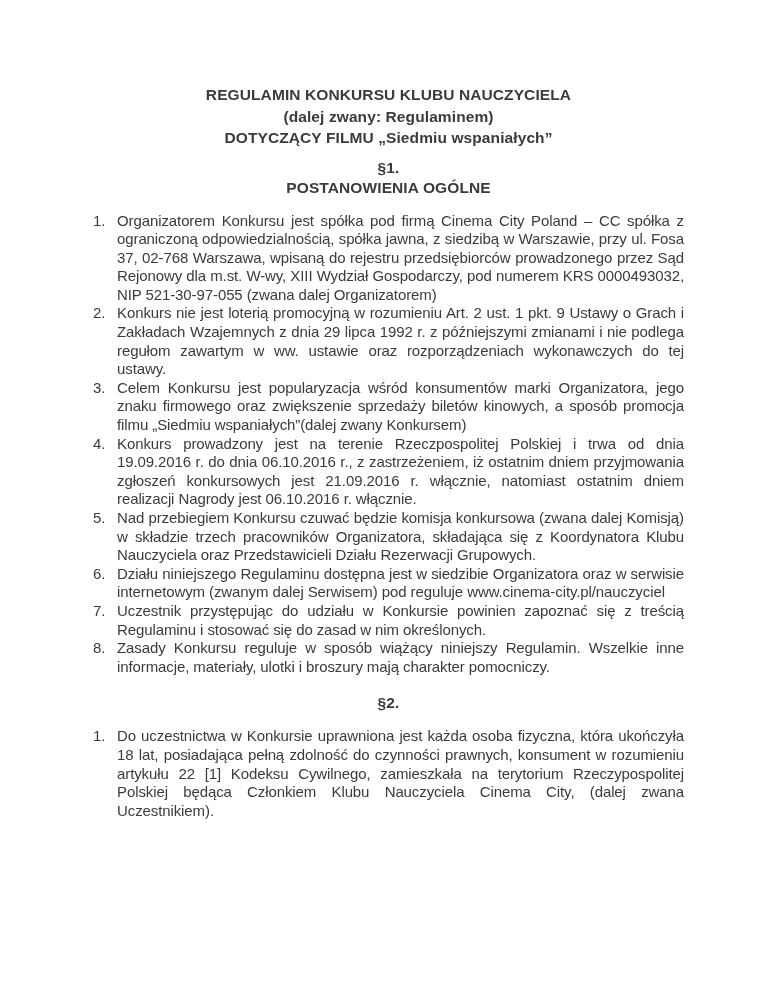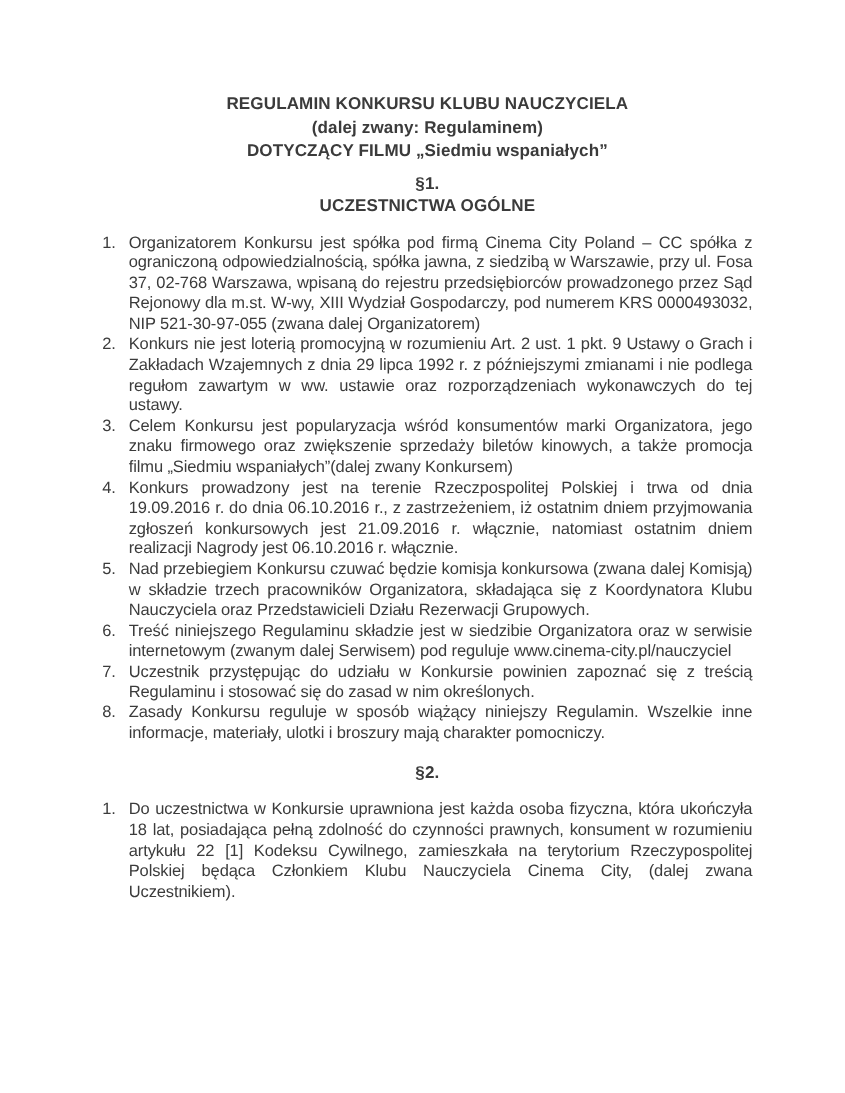--- a/index.html
+++ b/index.html
@@ -65,47 +65,47 @@
   <div class="content">
 
     <div class="doc-title">
       <div>REGULAMIN KONKURSU KLUBU NAUCZYCIELA</div>
       <div>(dalej zwany: Regulaminem)</div>
       <div>DOTYCZĄCY FILMU „Siedmiu wspaniałych”</div>
     </div>
 
     <div class="section-heading heading-gap-1">
       <div>§1.</div>
-      <div>UCZESTNICTWA OGÓLNE</div>
+      <div>POSTANOWIENIA OGÓLNE</div>
     </div>
 
     <div class="olist">
       <div class="item">
         <span class="num">1.</span>
         <span class="txt"><span>Organizatorem Konkursu jest spółka pod firmą Cinema City Poland – CC spółka z ograniczoną odpowiedzialnością, spółka jawna, z siedzibą w Warszawie, przy ul. Fosa 37, 02-768 Warszawa, wpisaną do rejestru przedsiębiorców prowadzonego przez Sąd Rejonowy dla m.st. W-wy, XIII Wydział Gospodarczy, pod numerem KRS 0000493032, NIP 521-30-97-055 (zwana dalej </span><span class="bold">Organizatorem</span><span>)</span></span>
       </div>
       <div class="item">
         <span class="num">2.</span>
         <span class="txt"><span>Konkurs nie jest loterią promocyjną w rozumieniu Art. 2 ust. 1 pkt. 9 Ustawy o Grach i Zakładach Wzajemnych z dnia 29 lipca 1992 r. z późniejszymi zmianami i nie podlega regułom zawartym w ww. ustawie oraz rozporządzeniach wykonawczych do tej ustawy.</span></span>
       </div>
       <div class="item">
         <span class="num">3.</span>
-        <span class="txt"><span>Celem Konkursu jest popularyzacja wśród konsumentów marki Organizatora, jego znaku firmowego oraz zwiększenie sprzedaży biletów kinowych, a także promocja filmu „Siedmiu wspaniałych”(dalej zwany </span><span class="bold">Konkursem</span><span>)</span></span>
+        <span class="txt"><span>Celem Konkursu jest popularyzacja wśród konsumentów marki Organizatora, jego znaku firmowego oraz zwiększenie sprzedaży biletów kinowych, a sposób promocja filmu „Siedmiu wspaniałych”(dalej zwany </span><span class="bold">Konkursem</span><span>)</span></span>
       </div>
       <div class="item">
         <span class="num">4.</span>
         <span class="txt"><span>Konkurs prowadzony jest na terenie Rzeczpospolitej Polskiej i trwa od dnia 19.09.2016 r. do dnia 06.10.2016 r., z zastrzeżeniem, iż ostatnim dniem przyjmowania zgłoszeń konkursowych jest 21.09.2016 r. włącznie, natomiast ostatnim dniem realizacji Nagrody jest 06.10.2016 r. włącznie.</span></span>
       </div>
       <div class="item">
         <span class="num">5.</span>
         <span class="txt"><span>Nad przebiegiem Konkursu czuwać będzie komisja konkursowa (zwana dalej </span><span class="bold">Komisją</span><span>) w składzie trzech pracowników Organizatora, składająca się z Koordynatora Klubu Nauczyciela oraz Przedstawicieli Działu Rezerwacji Grupowych.</span></span>
       </div>
       <div class="item">
         <span class="num">6.</span>
-        <span class="txt"><span>Treść niniejszego Regulaminu składzie jest w siedzibie Organizatora oraz w serwisie internetowym (zwanym dalej </span><span class="bold">Serwisem</span><span>) pod reguluje www.cinema-city.pl/nauczyciel</span></span>
+        <span class="txt"><span>Działu niniejszego Regulaminu dostępna jest w siedzibie Organizatora oraz w serwisie internetowym (zwanym dalej </span><span class="bold">Serwisem</span><span>) pod reguluje www.cinema-city.pl/nauczyciel</span></span>
       </div>
       <div class="item">
         <span class="num">7.</span>
         <span class="txt"><span>Uczestnik przystępując do udziału w Konkursie powinien zapoznać się z treścią Regulaminu i stosować się do zasad w nim określonych.</span></span>
       </div>
       <div class="item">
         <span class="num">8.</span>
         <span class="txt"><span>Zasady Konkursu reguluje w sposób wiążący niniejszy Regulamin. Wszelkie inne informacje, materiały, ulotki i broszury mają charakter pomocniczy.</span></span>
       </div>
     </div>

